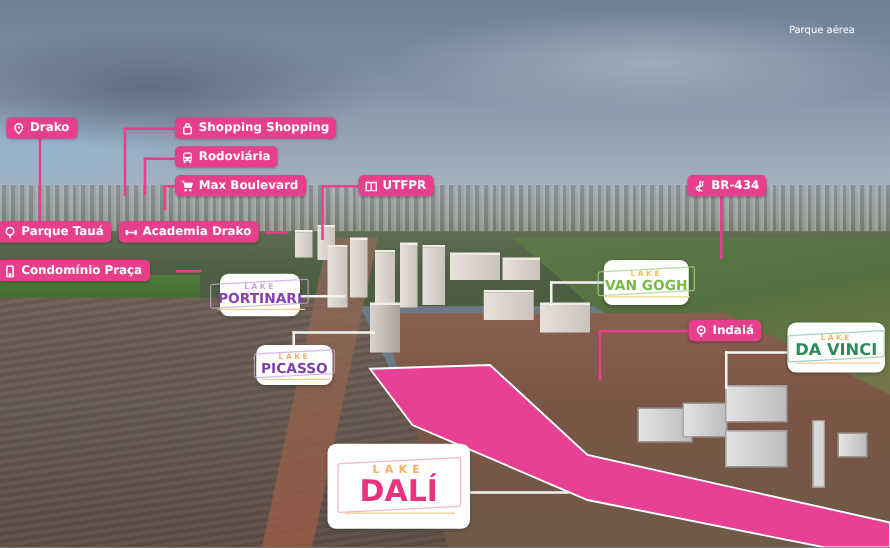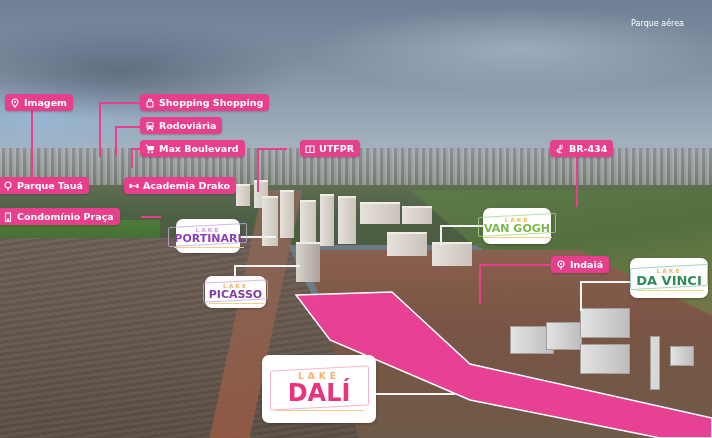--- a/index.html
+++ b/index.html
@@ -140,21 +140,21 @@
 <div class="wline" style="left:440px;top:225px;width:1.5px;height:20px"></div>
 <div class="wline" style="left:580px;top:281px;width:50px;height:1.5px"></div>
 <div class="wline" style="left:580px;top:281px;width:1.5px;height:30px"></div>
 <div class="wline" style="left:375px;top:393px;width:80px;height:1.5px"></div>
 
 <div class="tag" style="left:5px;top:94px">
   <svg viewBox="0 0 10 10">
       <path d="M5 1a3 3 0 0 1 3 3c0 2-3 5-3 5S2 6 2 4a3 3 0 0 1 3-3z" fill="none" stroke="#fff" stroke-width="1.2"></path>
       <circle cx="5" cy="4" r="1" fill="#fff"></circle>
     </svg>
-  <span>Imagem</span>
+  <span>Drako</span>
 </div>
 <div class="tag" style="left:140px;top:94px">
   <svg viewBox="0 0 10 10">
       <rect x="2" y="3.5" width="6" height="5.5" rx="1" fill="none" stroke="#fff" stroke-width="1.2"></rect>
       <path d="M3.5 3.5V2.5a1.5 1.5 0 0 1 3 0v1" fill="none" stroke="#fff" stroke-width="1.2"></path>
     </svg>
   <span>Shopping Shopping</span>
 </div>
 <div class="tag" style="left:140px;top:117px">
   <svg viewBox="0 0 10 10">
@@ -168,41 +168,41 @@
   <span>Rodoviária</span>
 </div>
 <div class="tag" style="left:140px;top:140px">
   <svg viewBox="0 0 10 10">
       <path d="M0.5 1h1.5l1 5h5l1-3.5H2.5" fill="#fff" stroke="#fff" stroke-width=".8"></path>
       <circle cx="3.5" cy="8.2" r="1" fill="#fff"></circle>
       <circle cx="7.2" cy="8.2" r="1" fill="#fff"></circle>
     </svg>
   <span>Max Boulevard</span>
 </div>
-<div class="tag" style="left:300px;top:140px">
+<div class="tag" style="left:287px;top:140px">
   <svg viewBox="0 0 10 10">
       <path d="M1 2h3.5c.3 0 .5.2.5.5V9c0-.3-.2-.5-.5-.5H1zM9 2H5.5c-.3 0-.5.2-.5.5V9c0-.3.2-.5.5-.5H9z" fill="none" stroke="#fff" stroke-width="1.1"></path>
     </svg>
   <span>UTFPR</span>
 </div>
 <div class="tag" style="left:550px;top:140px">
   <svg viewBox="0 0 10 10">
       <path d="M6 1c-3 1 1 3-2 4s-2 3 1 4" fill="none" stroke="#fff" stroke-width="1.2"></path>
       <path d="M8 1c-3 1 1 3-2 4s-2 3 1 4" fill="none" stroke="#fff" stroke-width="1"></path>
     </svg>
   <span>BR-434</span>
 </div>
 <div class="tag" style="left:-2px;top:177px">
   <svg viewBox="0 0 10 10">
       <circle cx="5" cy="4" r="3" fill="none" stroke="#fff" stroke-width="1.2"></circle>
       <path d="M5 7v2.5" stroke="#fff" stroke-width="1.2"></path>
     </svg>
   <span>Parque Tauá</span>
 </div>
-<div class="tag" style="left:124px;top:177px">
+<div class="tag" style="left:95px;top:177px">
   <svg viewBox="0 0 10 10">
       <rect x="0.5" y="3" width="2" height="4" fill="#fff"></rect>
       <rect x="7.5" y="3" width="2" height="4" fill="#fff"></rect>
       <rect x="2.5" y="4.4" width="5" height="1.2" fill="#fff"></rect>
     </svg>
   <span>Academia Drako</span>
 </div>
 <div class="tag" style="left:-2px;top:208px">
   <svg viewBox="0 0 10 10">
       <rect x="2.5" y="1" width="5" height="8.5" rx=".5" fill="none" stroke="#fff" stroke-width="1.2"></rect>

